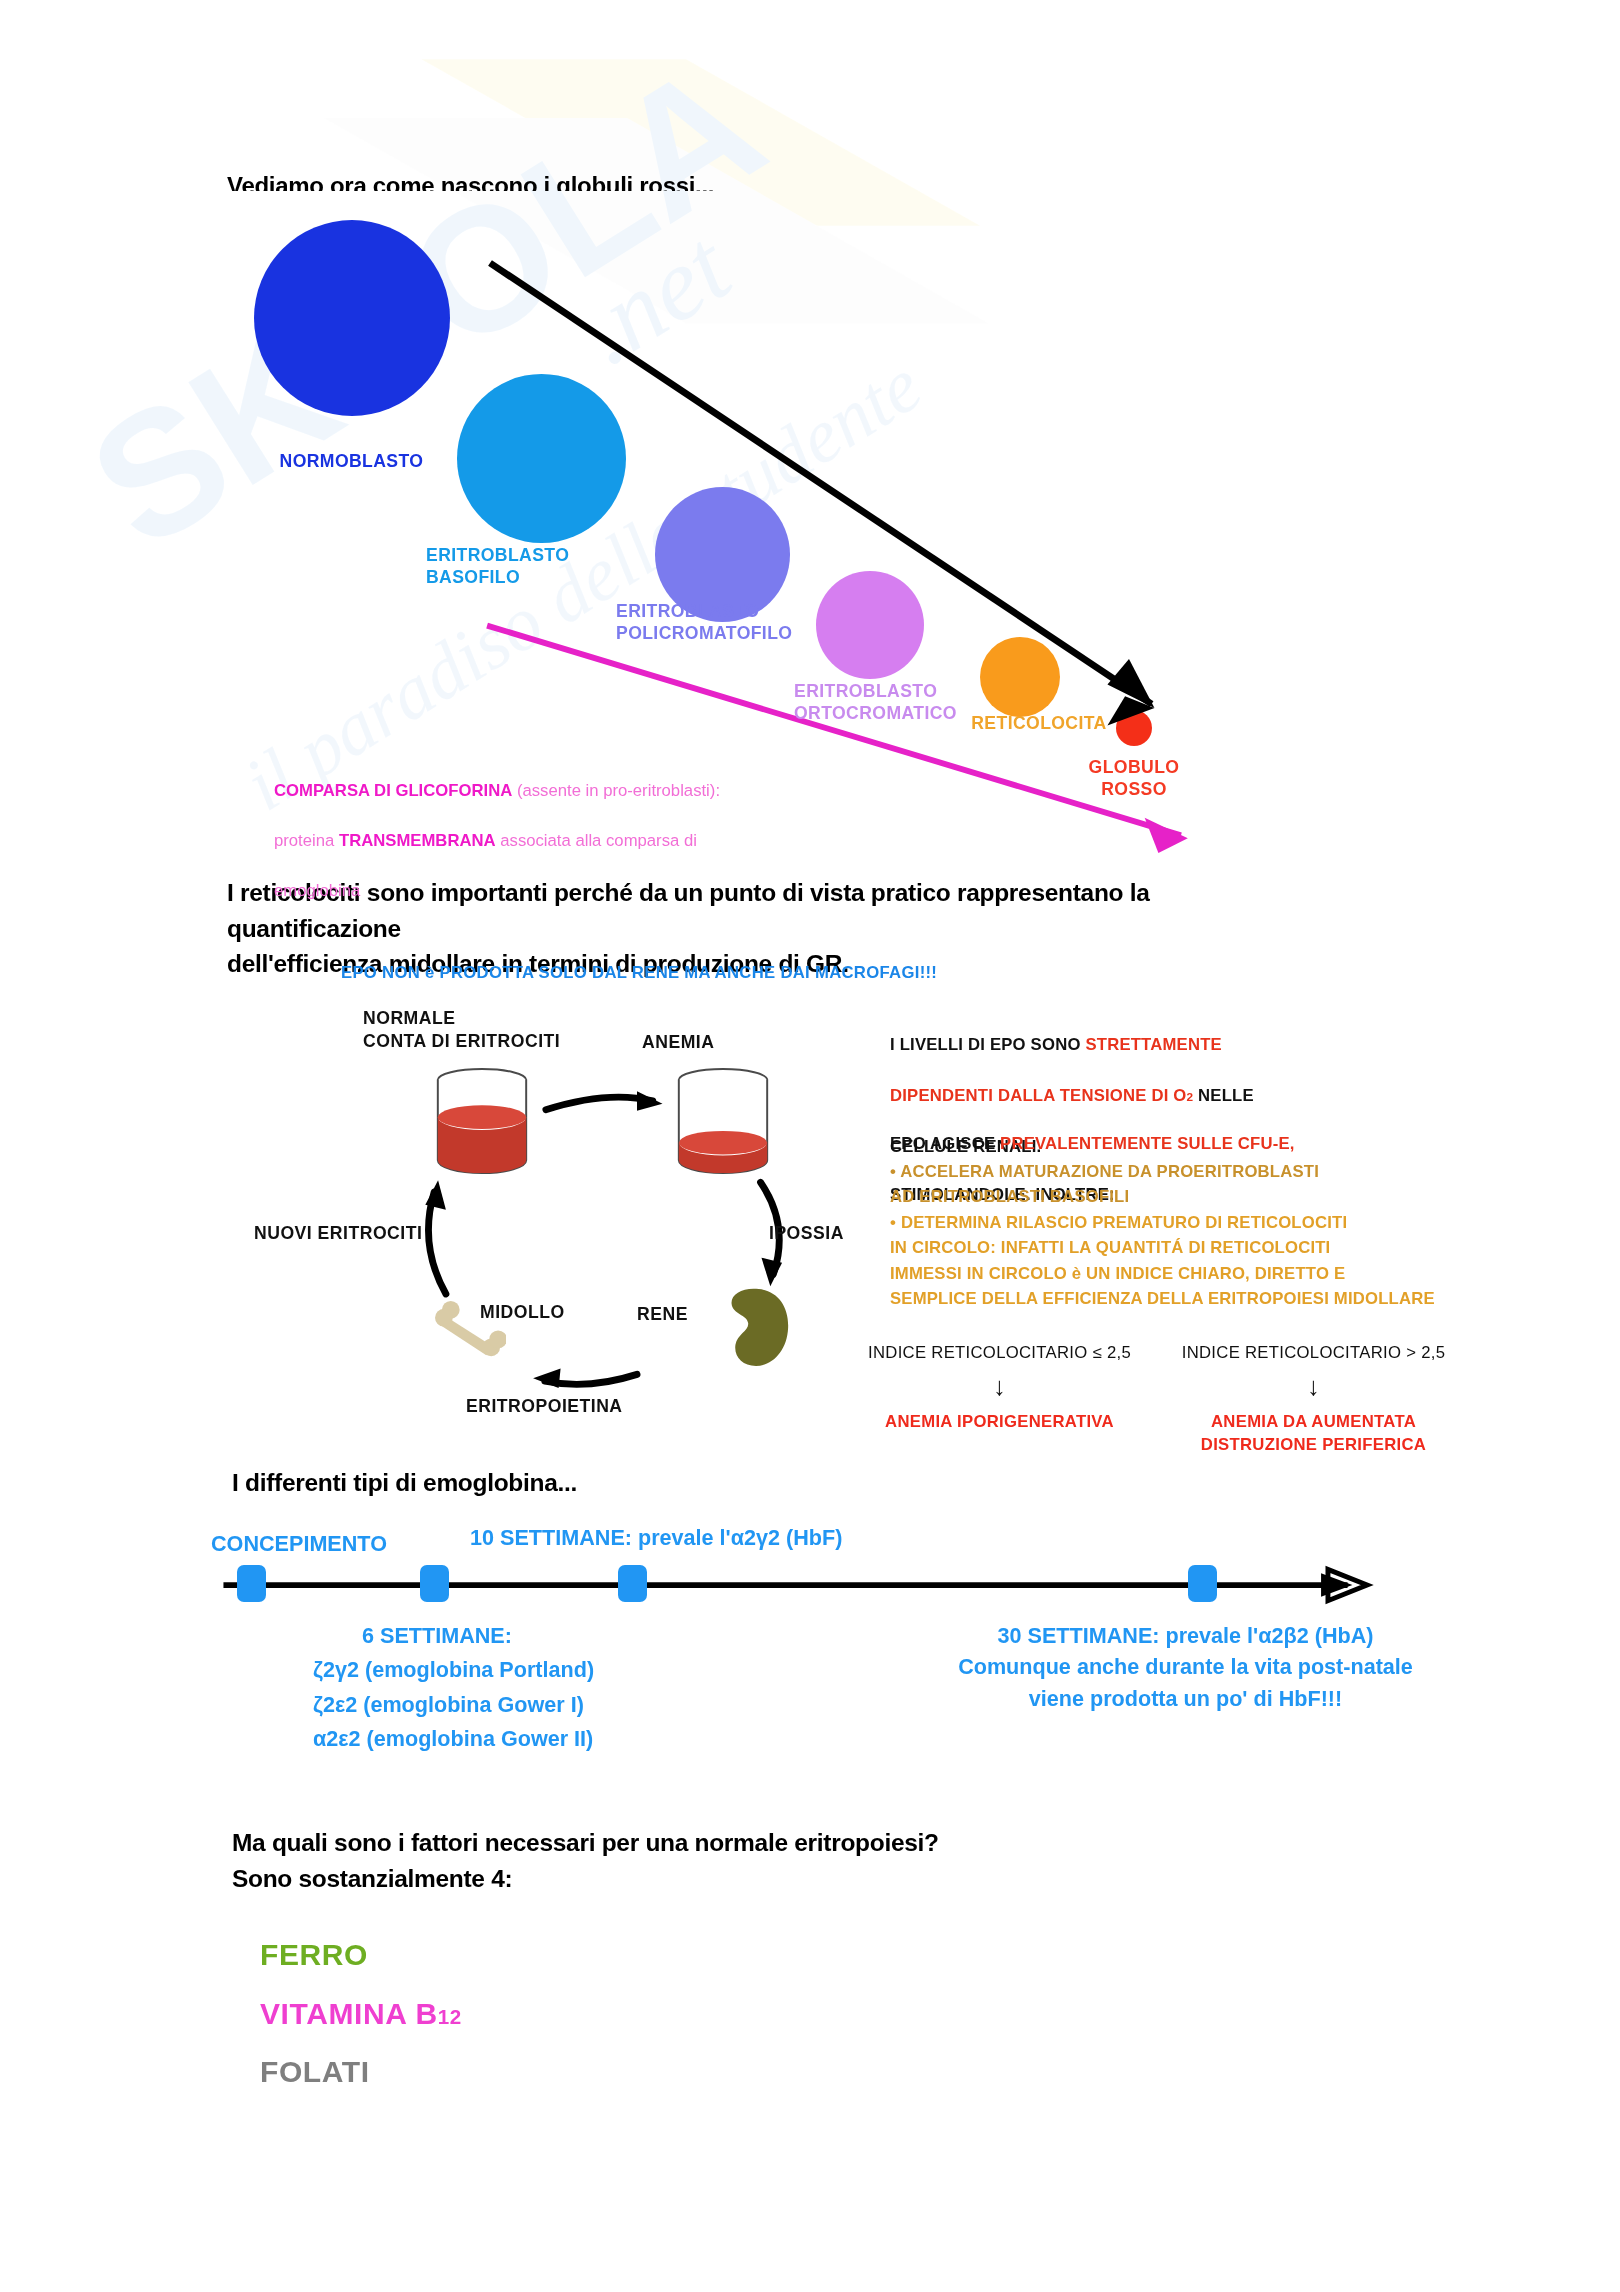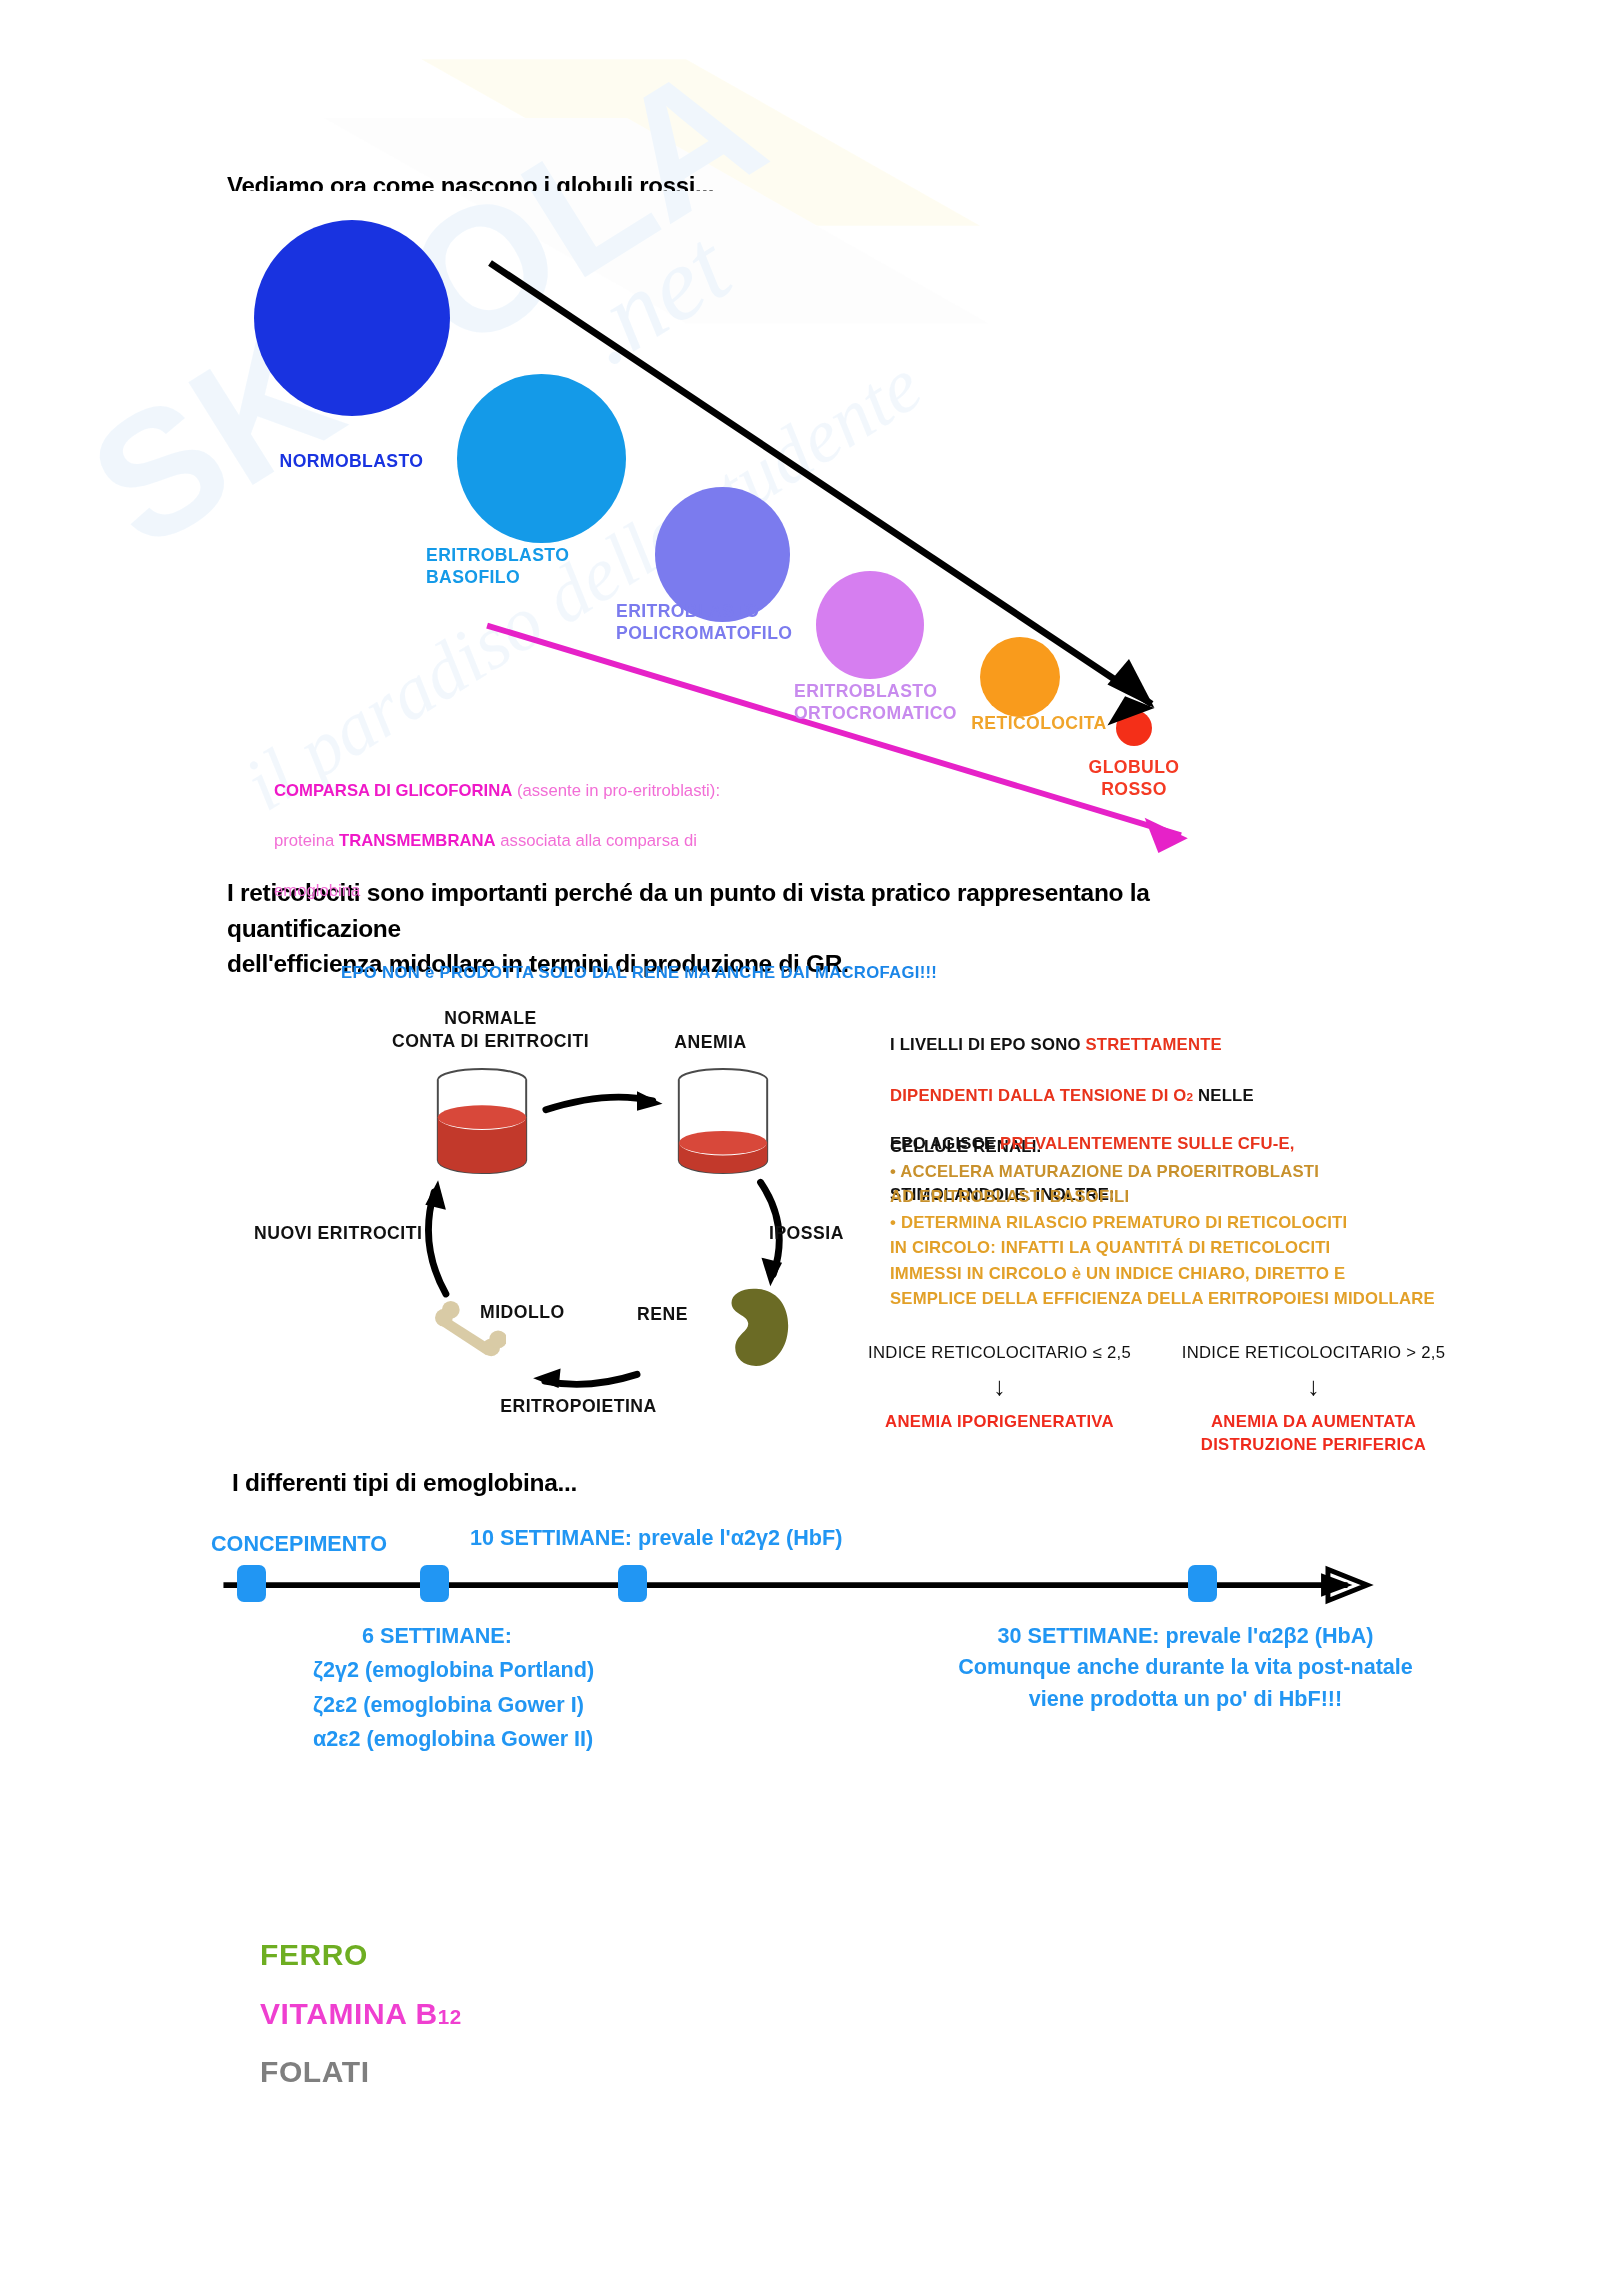--- a/index.html
+++ b/index.html
@@ -95,21 +95,20 @@
 
   
   .cyc-label {
     position: absolute;
     font-family: "Liberation Sans", sans-serif;
     font-weight: bold;
     color: #111111;
     font-size: 17.6px;
     letter-spacing: 0.5px;
     line-height: 1.3;
-    text-align: center;
     z-index: 8;
     white-space: pre-line;
   }
 
   .beaker {
     position: absolute;
     z-index: 6;
   }
 
   
@@ -354,20 +353,22 @@
   <div class="tl-text" style="left:362px; top:1620px; width:255px; ">6 SETTIMANE:</div>
 
   <div class="tl-text" style="left:313px; top:1654px; width:412px;">ζ2γ2 (emoglobina Portland)</div>
   <div class="tl-text" style="left:313px; top:1689px; width:412px;">ζ2ε2 (emoglobina Gower I)</div>
   <div class="tl-text" style="left:313px; top:1723px; width:412px;">α2ε2 (emoglobina Gower II)</div>
 
   <div class="tl-text center" style="left:926px; top:1620px; width:519px;">30 SETTIMANE: prevale l'α2β2 (HbA)
 Comunque anche durante la vita post-natale
 viene prodotta un po' di HbF!!!</div>
 
+  <div class="body-text" style="left:232px; top:1825px; width:745px;">Ma quali sono i fattori necessari per una normale eritropoiesi?
+Sono sostanzialmente 4:</div>
 
   <div class="factor" style="left:260px; top:1938px; color:#6eae22;">FERRO</div>
 
   <div class="factor" style="left:260px; top:1997px; color:#ef3fd0;">
     <span>VITAMINA B</span><span class="sub">12</span>
   </div>
 
   <div class="factor" style="left:260px; top:2055px; color:#7f7f7f;">FOLATI</div>
 
 </div>

